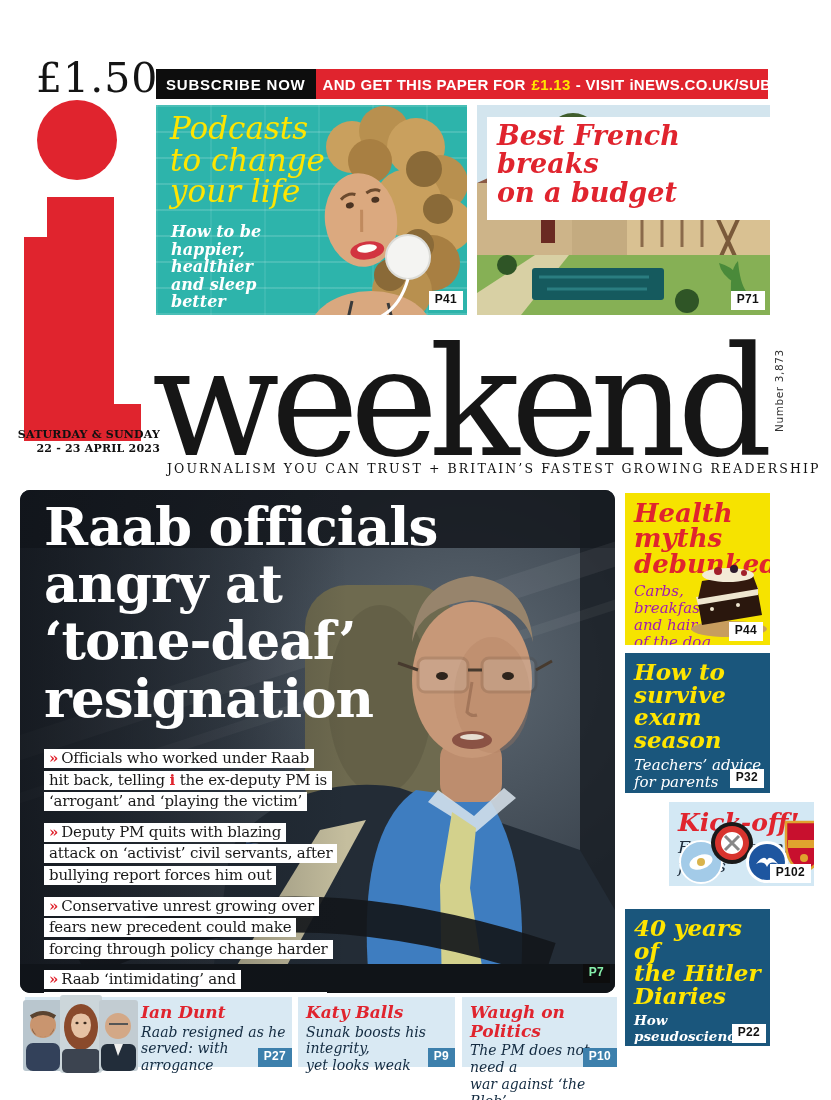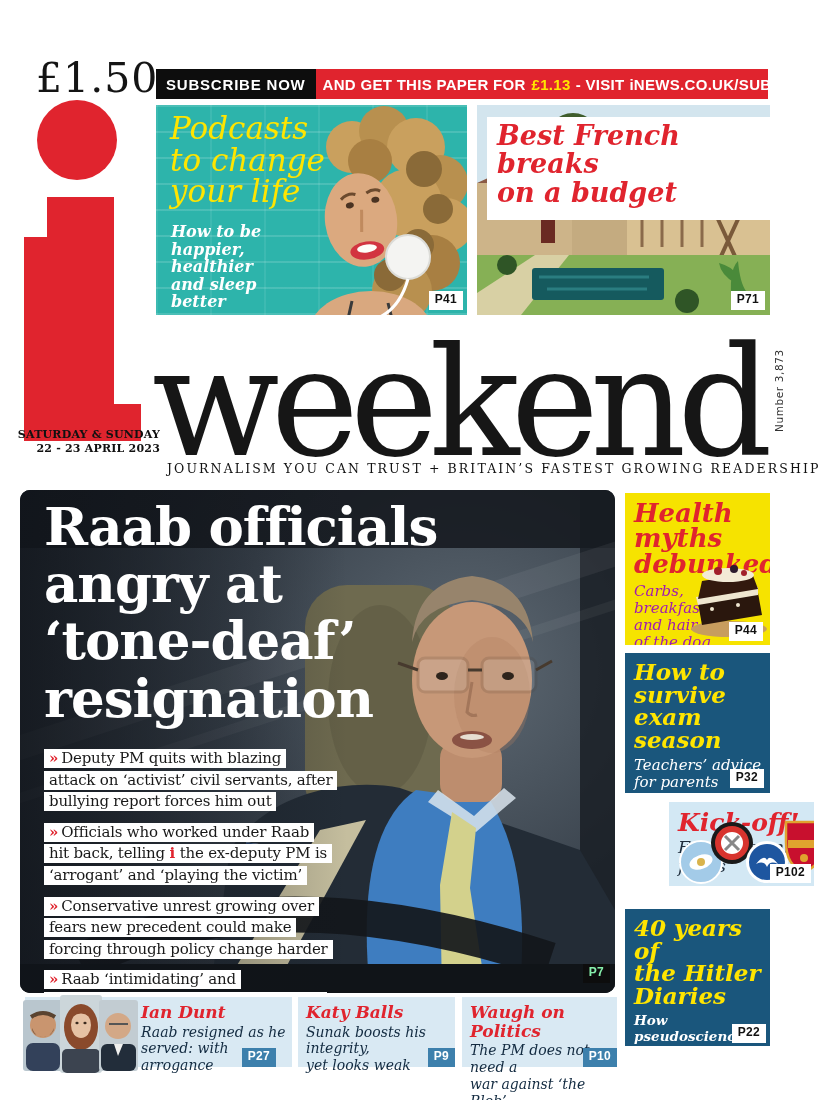--- a/index.html
+++ b/index.html
@@ -237,26 +237,26 @@
           <stop offset="0" stop-color="#10141a" stop-opacity=".75"></stop>
           <stop offset=".55" stop-color="#10141a" stop-opacity="0"></stop>
         </linearGradient>
       </defs>
     </svg>
     <h1 class="headline">Raab officials
 angry at
 ‘tone-deaf’
 resignation</h1>
     <div class="bullets">
+      <div class="bullet"><span class="btext"><span class="chev">»</span><span>Officials who worked under Raab
+hit back, telling </span><span class="i-mark">i</span><span> the ex-deputy PM is
+‘arrogant’ and ‘playing the victim’</span></span></div>
       <div class="bullet"><span class="btext"><span class="chev">»</span><span>Deputy PM quits with blazing
 attack on ‘activist’ civil servants, after
 bullying report forces him out</span></span></div>
-      <div class="bullet"><span class="btext"><span class="chev">»</span><span>Officials who worked under Raab
-hit back, telling </span><span class="i-mark">i</span><span> the ex-deputy PM is
-‘arrogant’ and ‘playing the victim’</span></span></div>
       <div class="bullet"><span class="btext"><span class="chev">»</span><span>Conservative unrest growing over
 fears new precedent could make
 forcing through policy change harder</span></span></div>
       <div class="bullet"><span class="btext"><span class="chev">»</span><span>Raab ‘intimidating’ and
 ‘persistently aggressive’, says report</span></span></div>
 
     </div>
     <span class="badge black" style="right:5px;bottom:10px;">P7</span>
   </div>
 
@@ -330,21 +330,21 @@
 drove the 20th
 century’s biggest
 literary hoax</div>
     <span class="badge white" style="right:4px;bottom:3px;">P22</span>
   </div>
 
   <div class="col-panel col-1">
     <div class="col-name">Ian Dunt</div>
     <div class="col-text">Raab resigned as he
 served: with arrogance</div>
-    <span class="badge blue" style="right:16px;bottom:0;">P27</span>
+    <span class="badge blue" style="right:0;bottom:0;">P27</span>
   </div>
   <div class="col-panel col-2">
     <div class="col-name">Katy Balls</div>
     <div class="col-text">Sunak boosts his integrity,
 yet looks weak</div>
     <span class="badge blue" style="right:0;bottom:0;">P9</span>
   </div>
   <div class="col-panel col-3">
     <div class="col-name">Waugh on Politics</div>
     <div class="col-text">The PM does not need a

